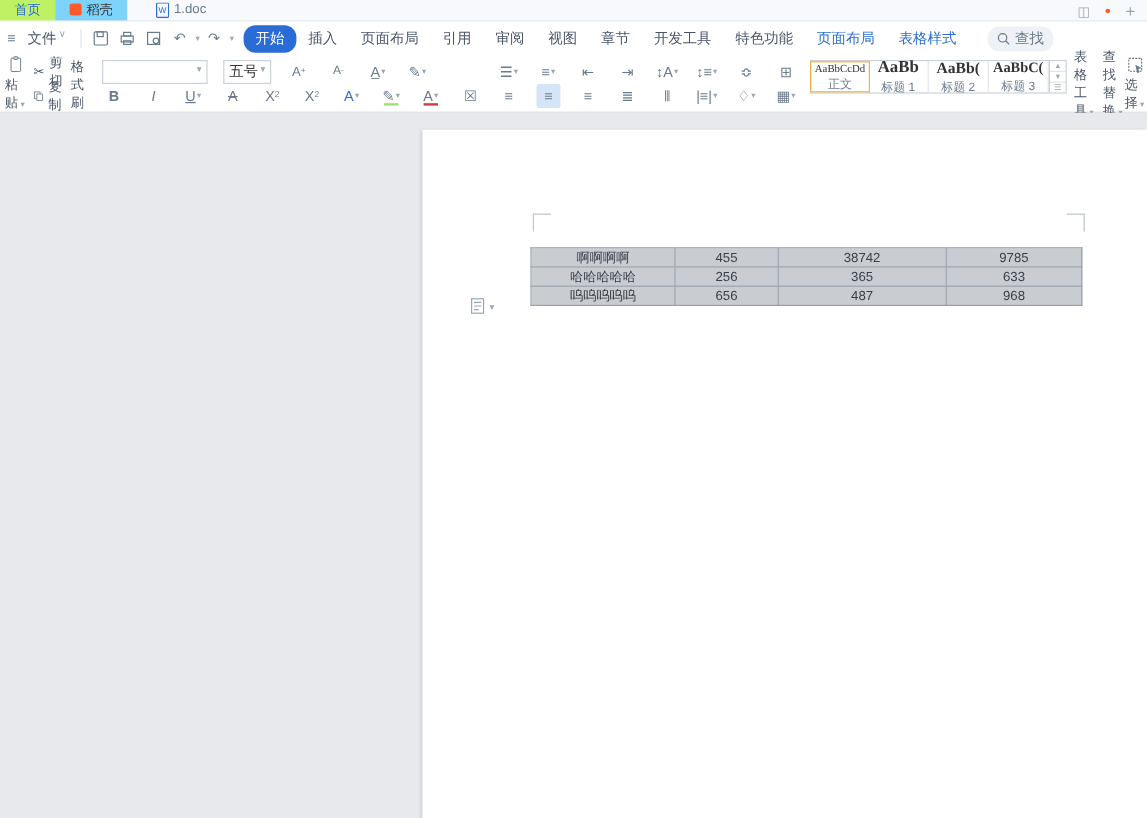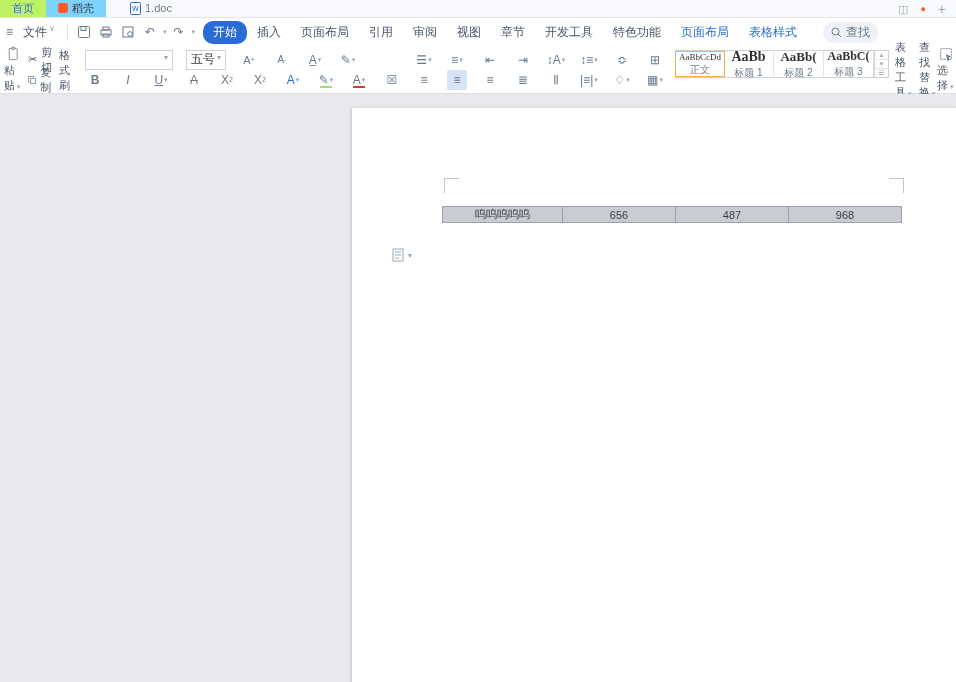--- a/index.html
+++ b/index.html
@@ -306,20 +306,32 @@
           <rect x="1" y="1" width="10" height="12" fill="none" stroke="#9aa7b5"></rect>
           <line x1="3" y1="4" x2="9" y2="4" stroke="#9aa7b5"></line>
           <line x1="3" y1="7" x2="9" y2="7" stroke="#9aa7b5"></line>
           <line x1="3" y1="10" x2="7" y2="10" stroke="#9aa7b5"></line>
         </svg>
       <span style="font-size:8px;">▾</span>
     </div>
 
     <table class="data">
       <tbody>
+          <tr>
+        <td>啊啊啊啊</td>
+        <td>455</td>
+        <td>38742</td>
+        <td>9785</td>
+      </tr>
+      <tr>
+        <td>哈哈哈哈哈</td>
+        <td>256</td>
+        <td>365</td>
+        <td>633</td>
+      </tr>
       <tr>
         <td>呜呜呜呜呜</td>
         <td>656</td>
         <td>487</td>
         <td>968</td>
       </tr>
     </tbody>
       </table>
   </div>
 </div>

